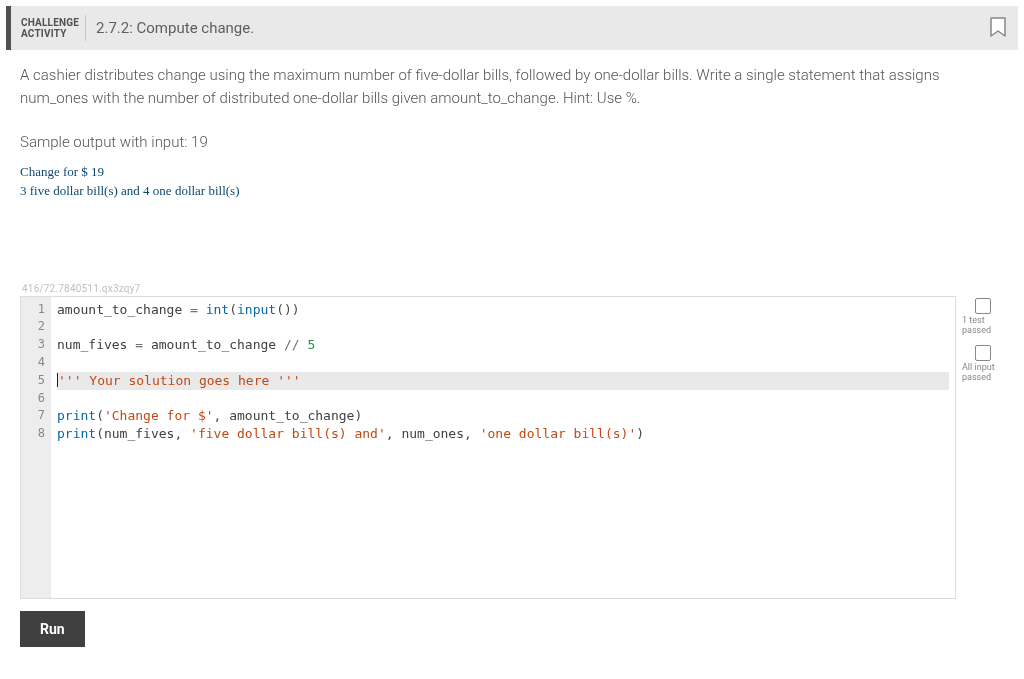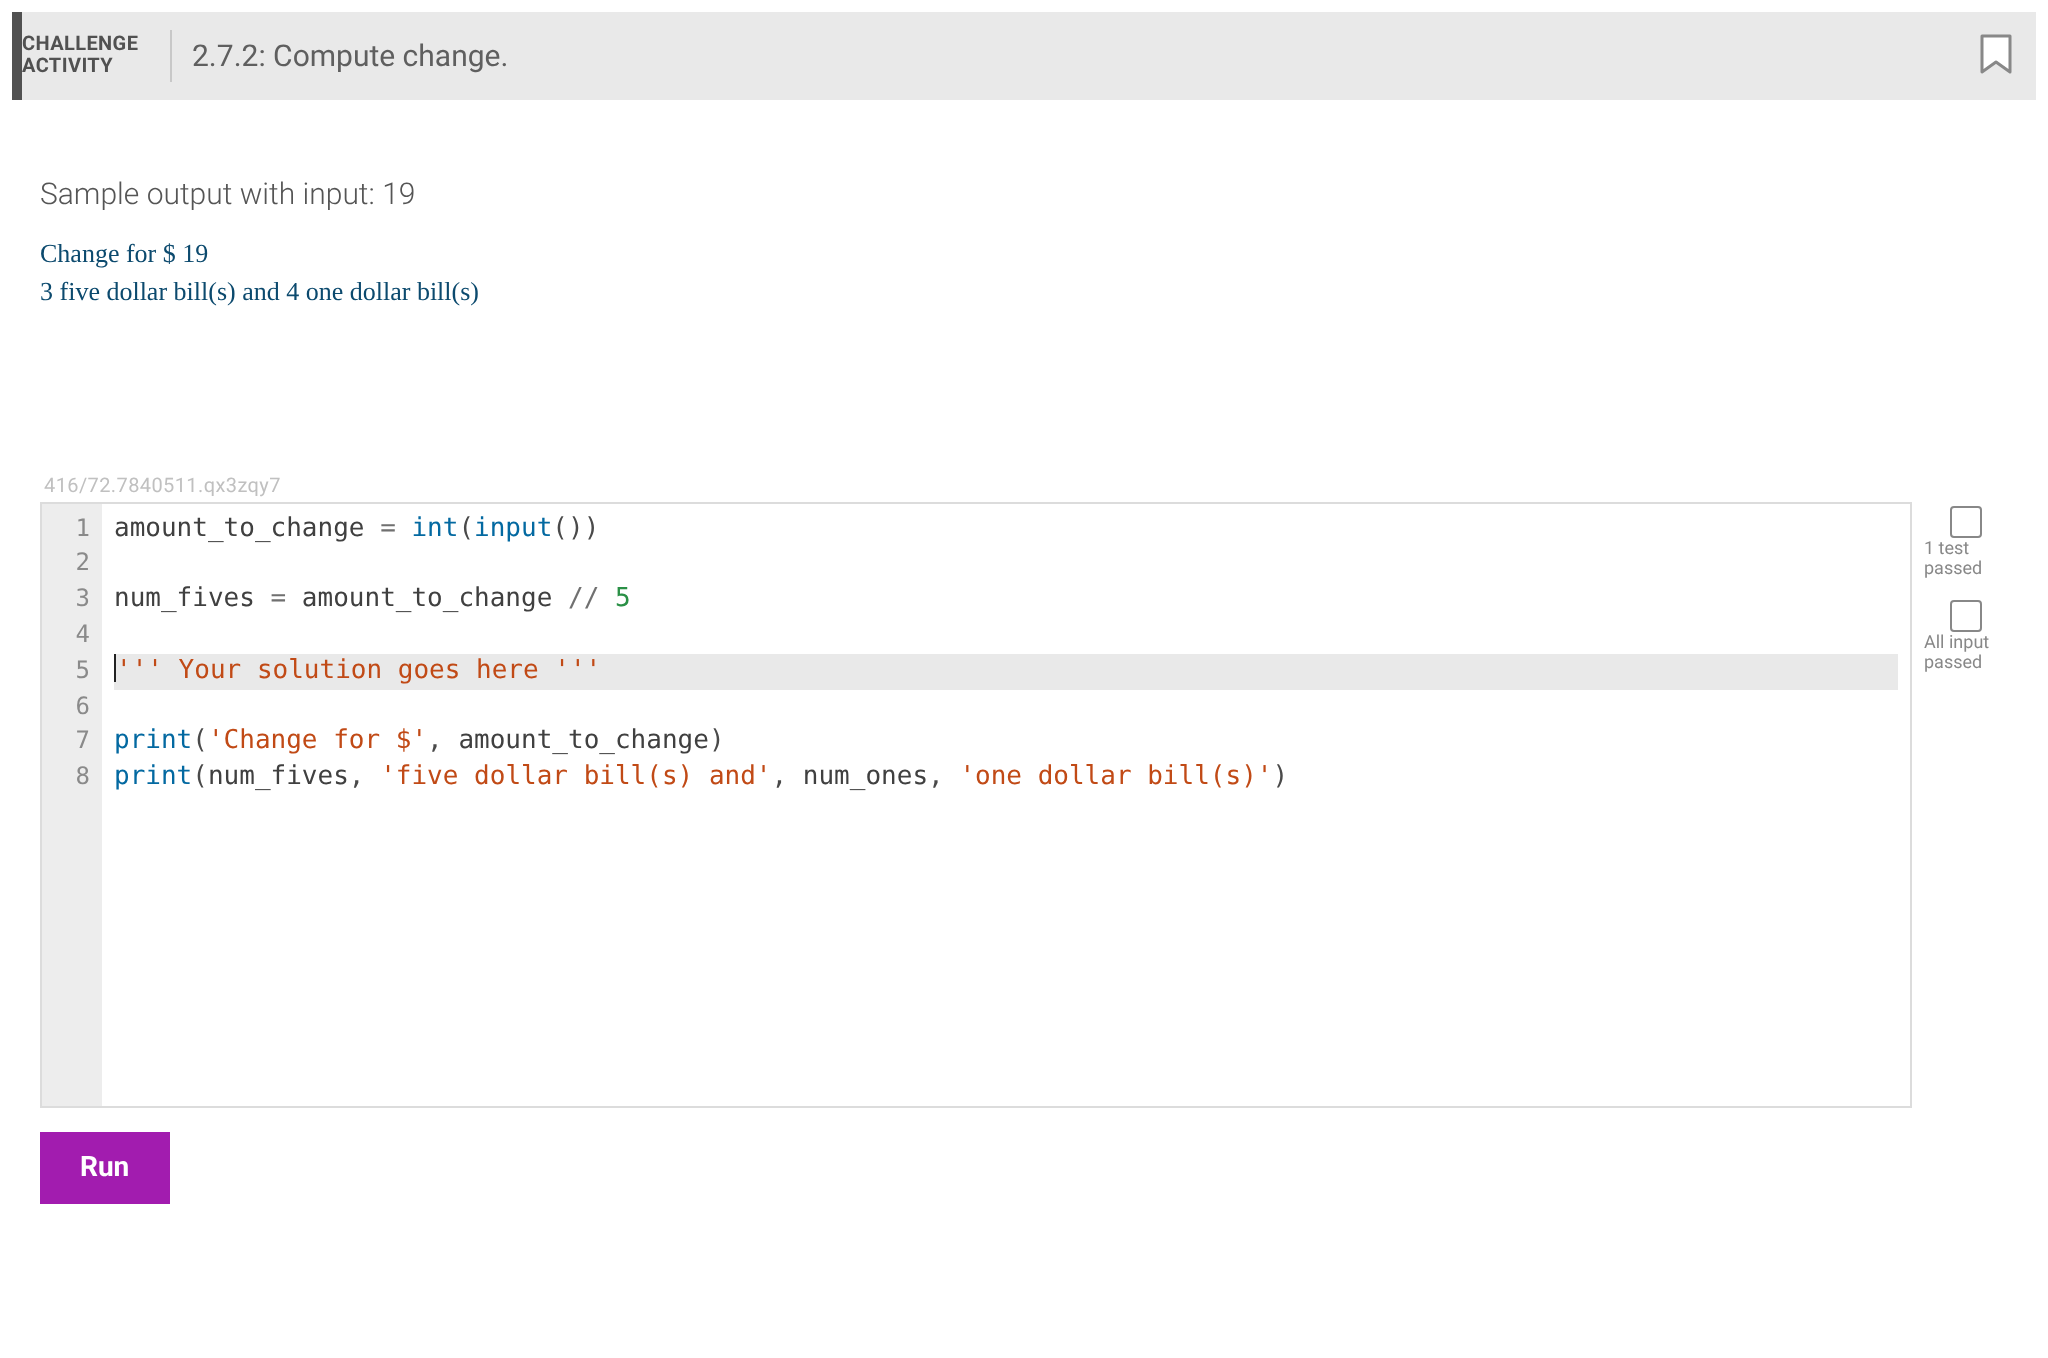--- a/index.html
+++ b/index.html
@@ -24,20 +24,21 @@
     height: 44px;
     padding-right: 10px;
   }
   .header-label {
     font-size: 10px;
     font-weight: 700;
     color: #515151;
     letter-spacing: 0.2px;
     line-height: 1.1;
     width: 74px;
+    padding-left: 10px;
   }
   .header-sep {
     width: 1px;
     height: 26px;
     background: #c8c8c8;
     margin: 0 10px 0 0;
   }
   .header-title {
     font-size: 15px;
     color: #5f5f5f;
@@ -149,21 +150,21 @@
     border: 1.5px solid #888;
     border-radius: 2px;
     margin: 0 auto;
     background: #fff;
   }
   .run-bar {
     margin-top: 12px;
     padding-left: 20px;
   }
   .run-btn {
-    background: #a21caf;
+    background: #404040;
     color: #fff;
     border: none;
     font-size: 14px;
     font-weight: 700;
     padding: 10px 20px;
     cursor: pointer;
     font-family: inherit;
   }
 </style>
 </head>
@@ -178,20 +179,21 @@
     <div class="header-sep"></div>
     <div class="header-title">2.7.2: Compute change.</div>
     <span class="bookmark-icon">
       <svg viewBox="0 0 20 24" width="20" height="24">
         <path d="M3 2 H17 V20 L10 15 L3 20 Z" fill="#fff" stroke="#888" stroke-width="1.5" stroke-linejoin="round"></path>
       </svg>
     </span>
   </div>
 
   <div class="content">
+    <p class="prompt">A cashier distributes change using the maximum number of five-dollar bills, followed by one-dollar bills. Write a single statement that assigns num_ones with the number of distributed one-dollar bills given amount_to_change. Hint: Use %.</p>
     <p class="sample-label">Sample output with input: 19</p>
     <pre class="sample-output">Change for $ 19
 3 five dollar bill(s) and 4 one dollar bill(s)</pre>
 
     <div class="watermark">416/72.7840511.qx3zqy7</div>
 
     <div class="editor-row">
       <div class="editor">
         <div class="gutter" id="gutter">
             <div>1</div>

